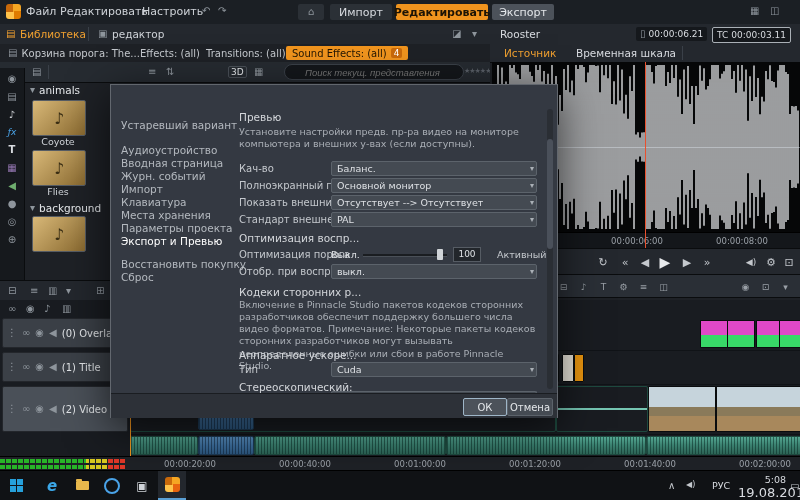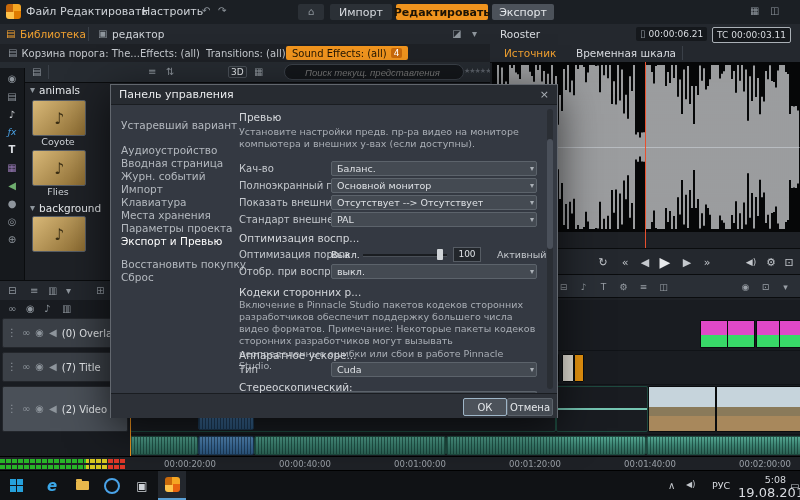--- a/index.html
+++ b/index.html
@@ -206,20 +206,25 @@
       <span class="r" style="left:192px;top:2px;width:1px;height:14px;background:#3a4048;"></span>
     </div>
   </div>
 
   <div class="r wave">
     <div class="r" style="left:0;top:85px;width:308px;height:1px;background:#5a6068;"></div>
     <svg width="308" height="170" style="position:absolute;left:0;top:0;">
       <path id="wavepath" stroke="#eceff1" stroke-width="1.3" fill="none" d="M0 85.0L0 85.0M2 64.2L2 105.8M4 57.1L4 112.9M6 3.0L6 167.0M8 29.9L8 140.1M10 5.6L10 164.4M12 39.4L12 130.6M14 19.4L14 150.6M16 25.5L16 144.5M18 3.0L18 167.0M20 5.9L20 164.1M22 3.0L22 167.0M24 10.4L24 159.6M26 12.2L26 157.8M28 17.1L28 152.9M30 3.0L30 167.0M32 3.0L32 167.0M34 3.0L34 167.0M36 3.0L36 167.0M38 9.7L38 160.3M40 14.1L40 155.9M42 19.7L42 150.3M44 3.0L44 167.0M46 8.0L46 162.0M48 3.0L48 167.0M50 19.6L50 150.4M52 8.9L52 161.1M54 49.6L54 120.4M56 11.7L56 158.3M58 35.0L58 135.0M60 3.0L60 167.0M62 39.7L62 130.3M64 13.9L64 156.1M66 62.8L66 107.2M68 33.0L68 137.0M70 49.1L70 120.9M72 7.0L72 163.0M74 27.9L74 142.1M76 3.0L76 167.0M78 30.3L78 139.7M80 18.5L80 151.5M82 33.2L82 136.8M84 3.0L84 167.0M86 6.9L86 163.1M88 3.0L88 167.0M90 3.1L90 166.9M92 5.1L92 164.9M94 20.2L94 149.8M96 10.5L96 159.5M98 3.0L98 167.0M100 3.0L100 167.0M102 3.0L102 167.0M104 4.1L104 165.9M106 3.6L106 166.4M108 30.2L108 139.8M110 3.0L110 167.0M112 13.3L112 156.7M114 3.0L114 167.0M116 16.3L116 153.7M118 3.0L118 167.0M120 42.1L120 127.9M122 19.3L122 150.7M124 42.6L124 127.4M126 3.0L126 167.0M128 38.6L128 131.4M130 7.5L130 162.5M132 51.4L132 118.6M134 32.7L134 137.3M136 56.8L136 113.2M138 14.3L138 155.7M140 29.0L140 141.0M142 3.0L142 167.0M144 72.6L144 97.4M146 70.3L146 99.7M148 75.5L148 94.5M150 70.6L150 99.4M152 70.2L152 99.8M154 3.0L154 167.0M156 3.0L156 167.0M158 3.0L158 167.0M160 10.0L160 160.0M162 21.4L162 148.6M164 3.9L164 166.1M166 3.0L166 167.0M168 3.0L168 167.0M170 3.0L170 167.0M172 3.0L172 167.0M174 24.1L174 145.9M176 9.9L176 160.1M178 21.1L178 148.9M180 3.0L180 167.0M182 15.9L182 154.1M184 3.0L184 167.0M186 34.8L186 135.2M188 17.4L188 152.6M190 52.0L190 118.0M192 7.4L192 162.6M194 37.3L194 132.7M196 3.9L196 166.1M198 41.9L198 128.1M200 24.0L200 146.0M202 62.1L202 107.9M204 23.9L204 146.1M206 33.0L206 137.0M208 3.4L208 166.6M210 18.7L210 151.3M212 6.2L212 163.8M214 27.5L214 142.5M216 23.9L216 146.1M218 17.3L218 152.7M220 3.0L220 167.0M222 3.0L222 167.0M224 3.0L224 167.0M226 3.0L226 167.0M228 16.5L228 153.5M230 11.8L230 158.2M232 9.2L232 160.8M234 3.0L234 167.0M236 3.0L236 167.0M238 3.0L238 167.0M240 17.1L240 152.9M242 8.9L242 161.1M244 30.8L244 139.2M246 3.0L246 167.0M248 18.7L248 151.3M250 3.0L250 167.0M252 29.4L252 140.6M254 7.4L254 162.6M256 58.8L256 111.2M258 14.3L258 155.7M260 38.9L260 131.1M262 3.5L262 166.5M264 35.1L264 134.9M266 16.0L266 154.0M268 52.2L268 117.8M270 34.8L270 135.2M272 39.4L272 130.6M274 9.0L274 161.0M276 17.3L276 152.7M278 3.3L278 166.7M280 18.9L280 151.1M282 20.1L282 149.9M284 25.4L284 144.6M286 8.5L286 161.5M288 3.0L288 167.0M290 3.0L290 167.0M292 3.0L292 167.0M294 9.9L294 160.1M296 12.0L296 158.0M298 52.1L298 117.9M300 44.0L300 126.0M302 44.5L302 125.5M304 44.0L304 126.0M306 48.5L306 121.5"></path>
     </svg>
   </div>
+  <div class="r wave-ruler">
+    <span class="tick-label" style="left:0;top:3px;">00:00:04:00</span>
+    <span class="tick-label" style="left:105px;top:3px;">00:00:06:00</span>
+    <span class="tick-label" style="left:210px;top:3px;">00:00:08:00</span>
+  </div>
   <div class="r playhead" style="left:645px;top:62px;height:186px;z-index:5;"></div>
 
   <div class="r transport">
     <span class="tbtn" style="left:8px;">◧</span>
     <span class="tbtn" style="left:26px;">◨</span>
     <span class="tbtn" style="left:104px;">↻</span>
     <span class="tbtn" style="left:126px;">«</span>
     <span class="tbtn" style="left:146px;">◀</span>
     <span class="tbtn" style="left:166px;font-size:14px;color:#e8eaec;">▶</span>
     <span class="tbtn" style="left:188px;">▶</span>
@@ -256,21 +261,21 @@
       <span class="ic">∞</span>
       <span class="ic">◉</span>
       <span class="ic">◀</span>
       <span class="track-name">(0) Overlay</span>
     </div>
     <div class="r track-hd" style="top:52px;height:30px;">
       <span class="ic">⋮</span>
       <span class="ic">∞</span>
       <span class="ic">◉</span>
       <span class="ic">◀</span>
-      <span class="track-name">(7) Title</span>
+      <span class="track-name">(1) Title</span>
     </div>
     <div class="r track-hd" style="top:86px;height:46px;background:#4a5058;">
       <span class="ic">⋮</span>
       <span class="ic">∞</span>
       <span class="ic">◉</span>
       <span class="ic">◀</span>
       <span class="track-name">(2) Video</span>
     </div>
 
     <div class="lane" style="top:16px;height:34px;">
@@ -308,24 +313,20 @@
     <span class="tick-label" style="left:265px;">00:00:40:00</span>
     <span class="tick-label" style="left:380px;">00:01:00:00</span>
     <span class="tick-label" style="left:495px;">00:01:20:00</span>
     <span class="tick-label" style="left:610px;">00:01:40:00</span>
     <span class="tick-label" style="left:725px;">00:02:00:00</span>
     <div class="meter-bar" style="top:2px;"></div>
     <div class="meter-bar" style="top:8px;"></div>
   </div>
 
   <div class="r dialog">
-    <div class="r dlg-title">
-      <span>Панель управления</span>
-      <span style="color:#aab0b6;font-size:11px;">×</span>
-    </div>
 
     <div class="r" style="left:10px;top:34px;">
       <div class="nav-item" style="margin-bottom:12px;">Устаревший вариант</div>
       <div class="nav-item">Аудиоустройство</div>
       <div class="nav-item">Вводная страница</div>
       <div class="nav-item">Журн. событий</div>
       <div class="nav-item">Импорт</div>
       <div class="nav-item">Клавиатура</div>
       <div class="nav-item">Места хранения</div>
       <div class="nav-item">Параметры проекта</div>

